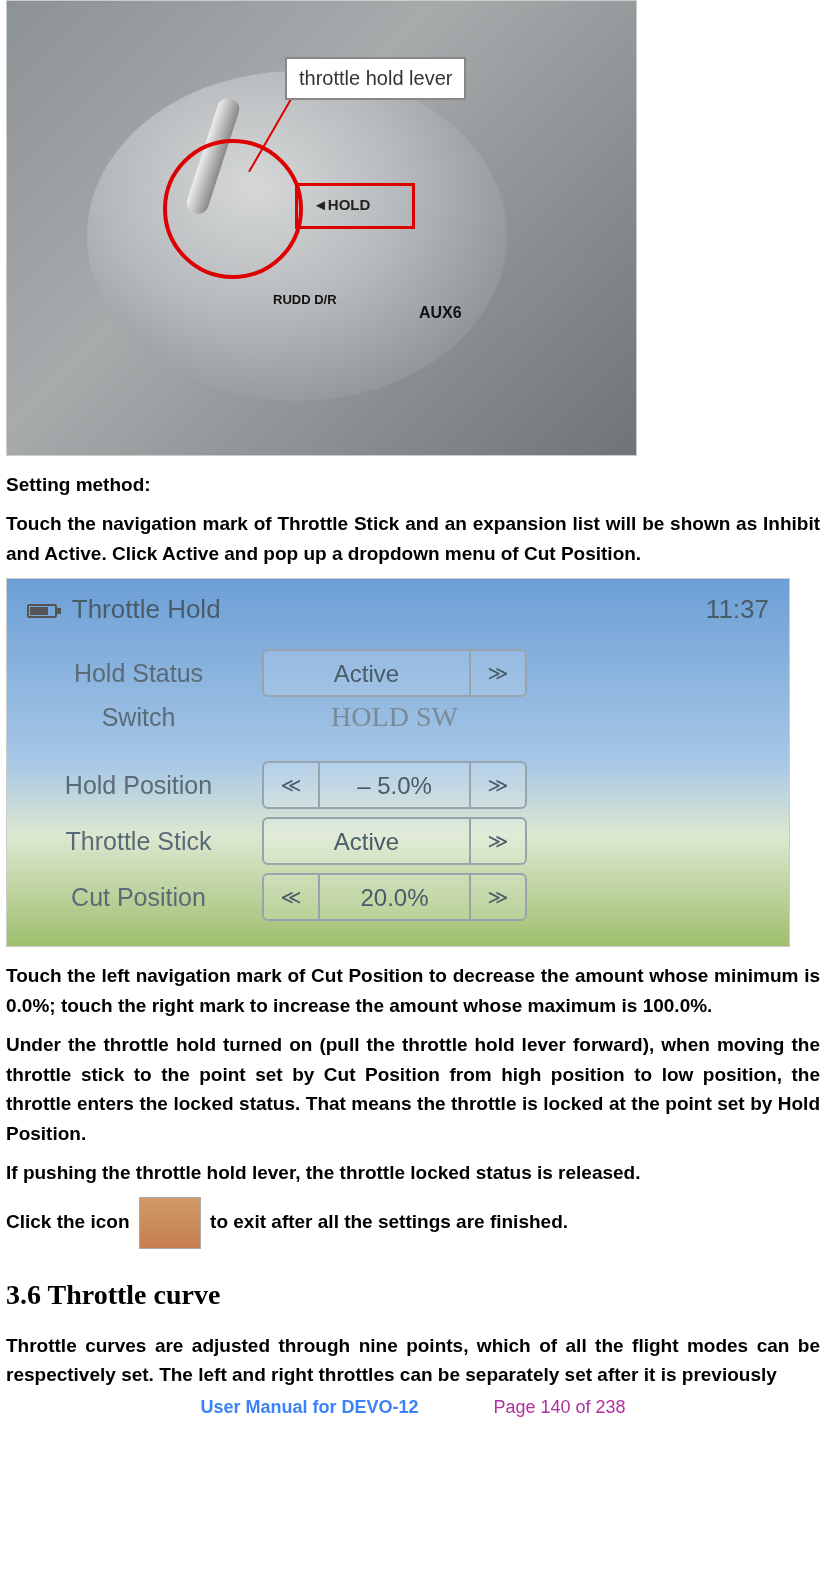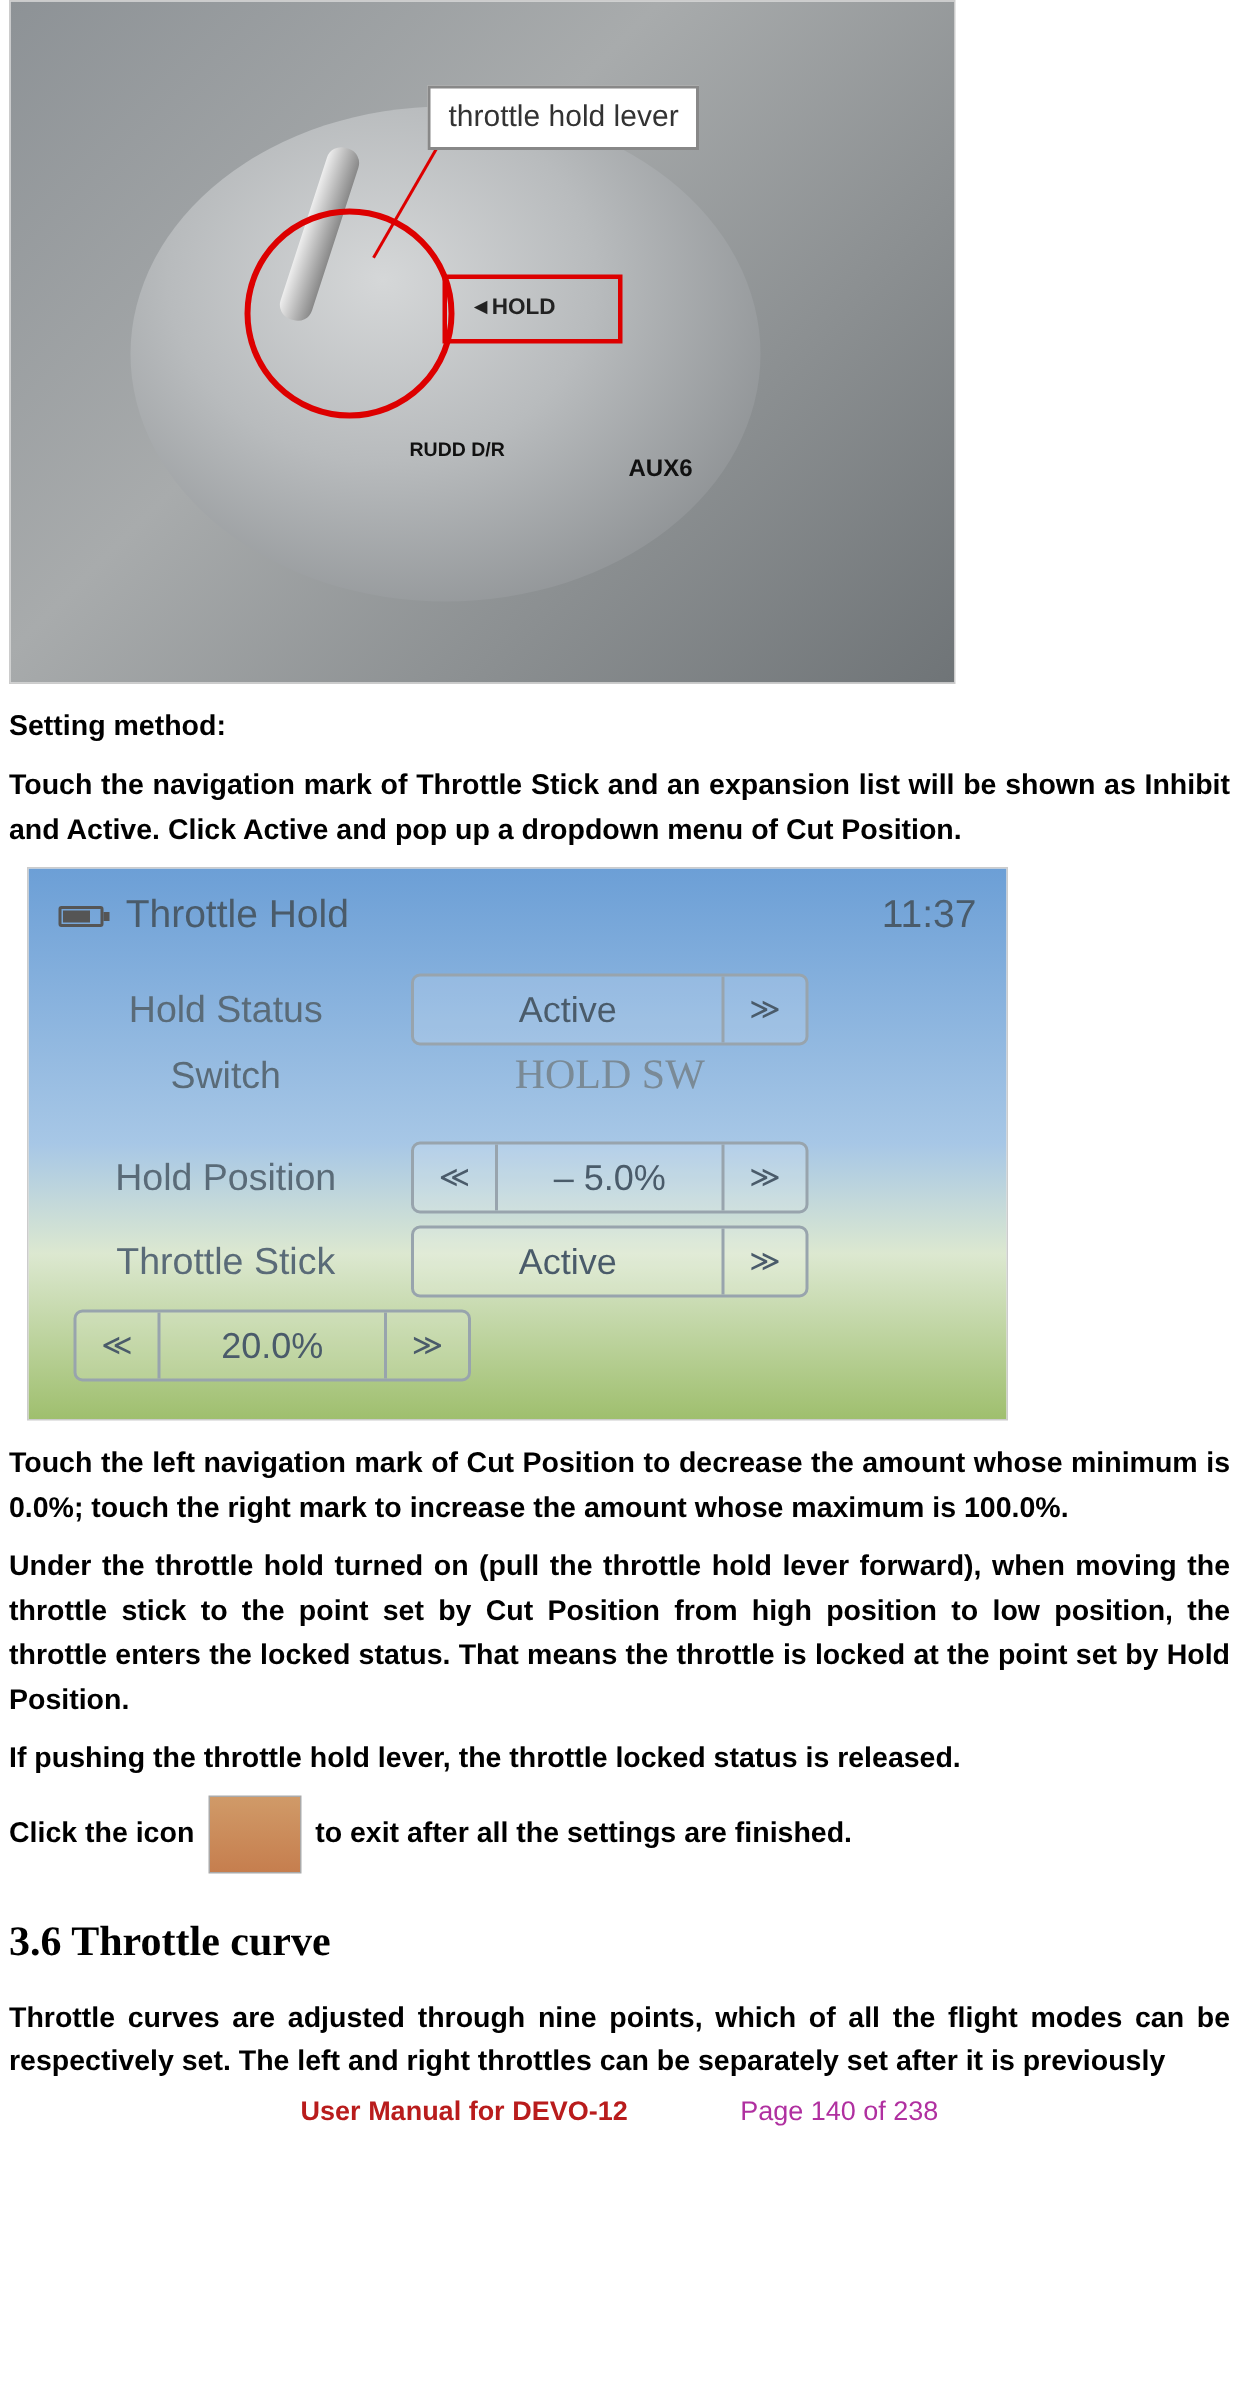--- a/index.html
+++ b/index.html
@@ -88,26 +88,26 @@
     color: #111;
     line-height: 1.1;
     text-align: center;
   }
   .para {
     margin: 6px 0 10px 0;
     text-align: justify;
     font-weight: bold;
   }
   .fig2 {
-    width: 654px;
+    width: 784px;
     height: 369px;
     border: 1px solid #ccc;
     background: linear-gradient(#6c9fd6 0%, #a7c7e6 50%, #dce8d0 70%, #9fbf6e 100%);
     position: relative;
-    margin: 6px 0 14px 12px;
+    margin: 6px 0 14px 0;
     overflow: hidden;
   }
   .fig2-header {
     position: absolute;
     top: 10px; left: 20px; right: 20px;
     display: flex;
     justify-content: space-between;
     color: #4a5b6a;
     font-size: 26px;
   }
@@ -168,21 +168,21 @@
     font-family: "Times New Roman", serif;
     font-size: 28px;
     font-weight: bold;
     margin: 24px 0 14px 0;
   }
   .footer {
     text-align: center;
     margin-top: 4px;
     font-size: 18px;
   }
-  .footer-title { color: #b91c1c; font-weight: bold; margin-top: 28px; }
+  .footer-title { color: #3b82f6; font-weight: bold; margin-top: 28px; }
   .footer-page { color: #b030a0; margin-left: 70px; }
   .battery {
     display:inline-block;
     width:30px; height:14px;
     border:2px solid #555;
     border-radius:2px;
     position:relative;
     margin-right:8px;
     vertical-align:middle;
   }
@@ -252,20 +252,21 @@
 
   <div class="fig2-row" style="top:238px;">
     <div class="fig2-label">Throttle Stick</div>
     <div class="fig2-field">
       <div class="fig2-val">Active</div>
       <div class="fig2-navbtn">≫</div>
     </div>
   </div>
 
   <div class="fig2-row" style="top:294px;">
+    <div class="fig2-label">Cut Position</div>
     <div class="fig2-field">
       <div class="fig2-navbtn left">≪</div>
       <div class="fig2-val">20.0%</div>
       <div class="fig2-navbtn">≫</div>
     </div>
   </div>
 </div>
 
 <p class="para">Touch the left navigation mark of Cut Position to decrease the amount whose minimum is 0.0%; touch the right mark to increase the amount whose maximum is 100.0%.</p>
 <p class="para">Under the throttle hold turned on (pull the throttle hold lever forward), when moving the throttle stick to the point set by Cut Position from high position to low position, the throttle enters the locked status. That means the throttle is locked at the point set by Hold Position.</p>

